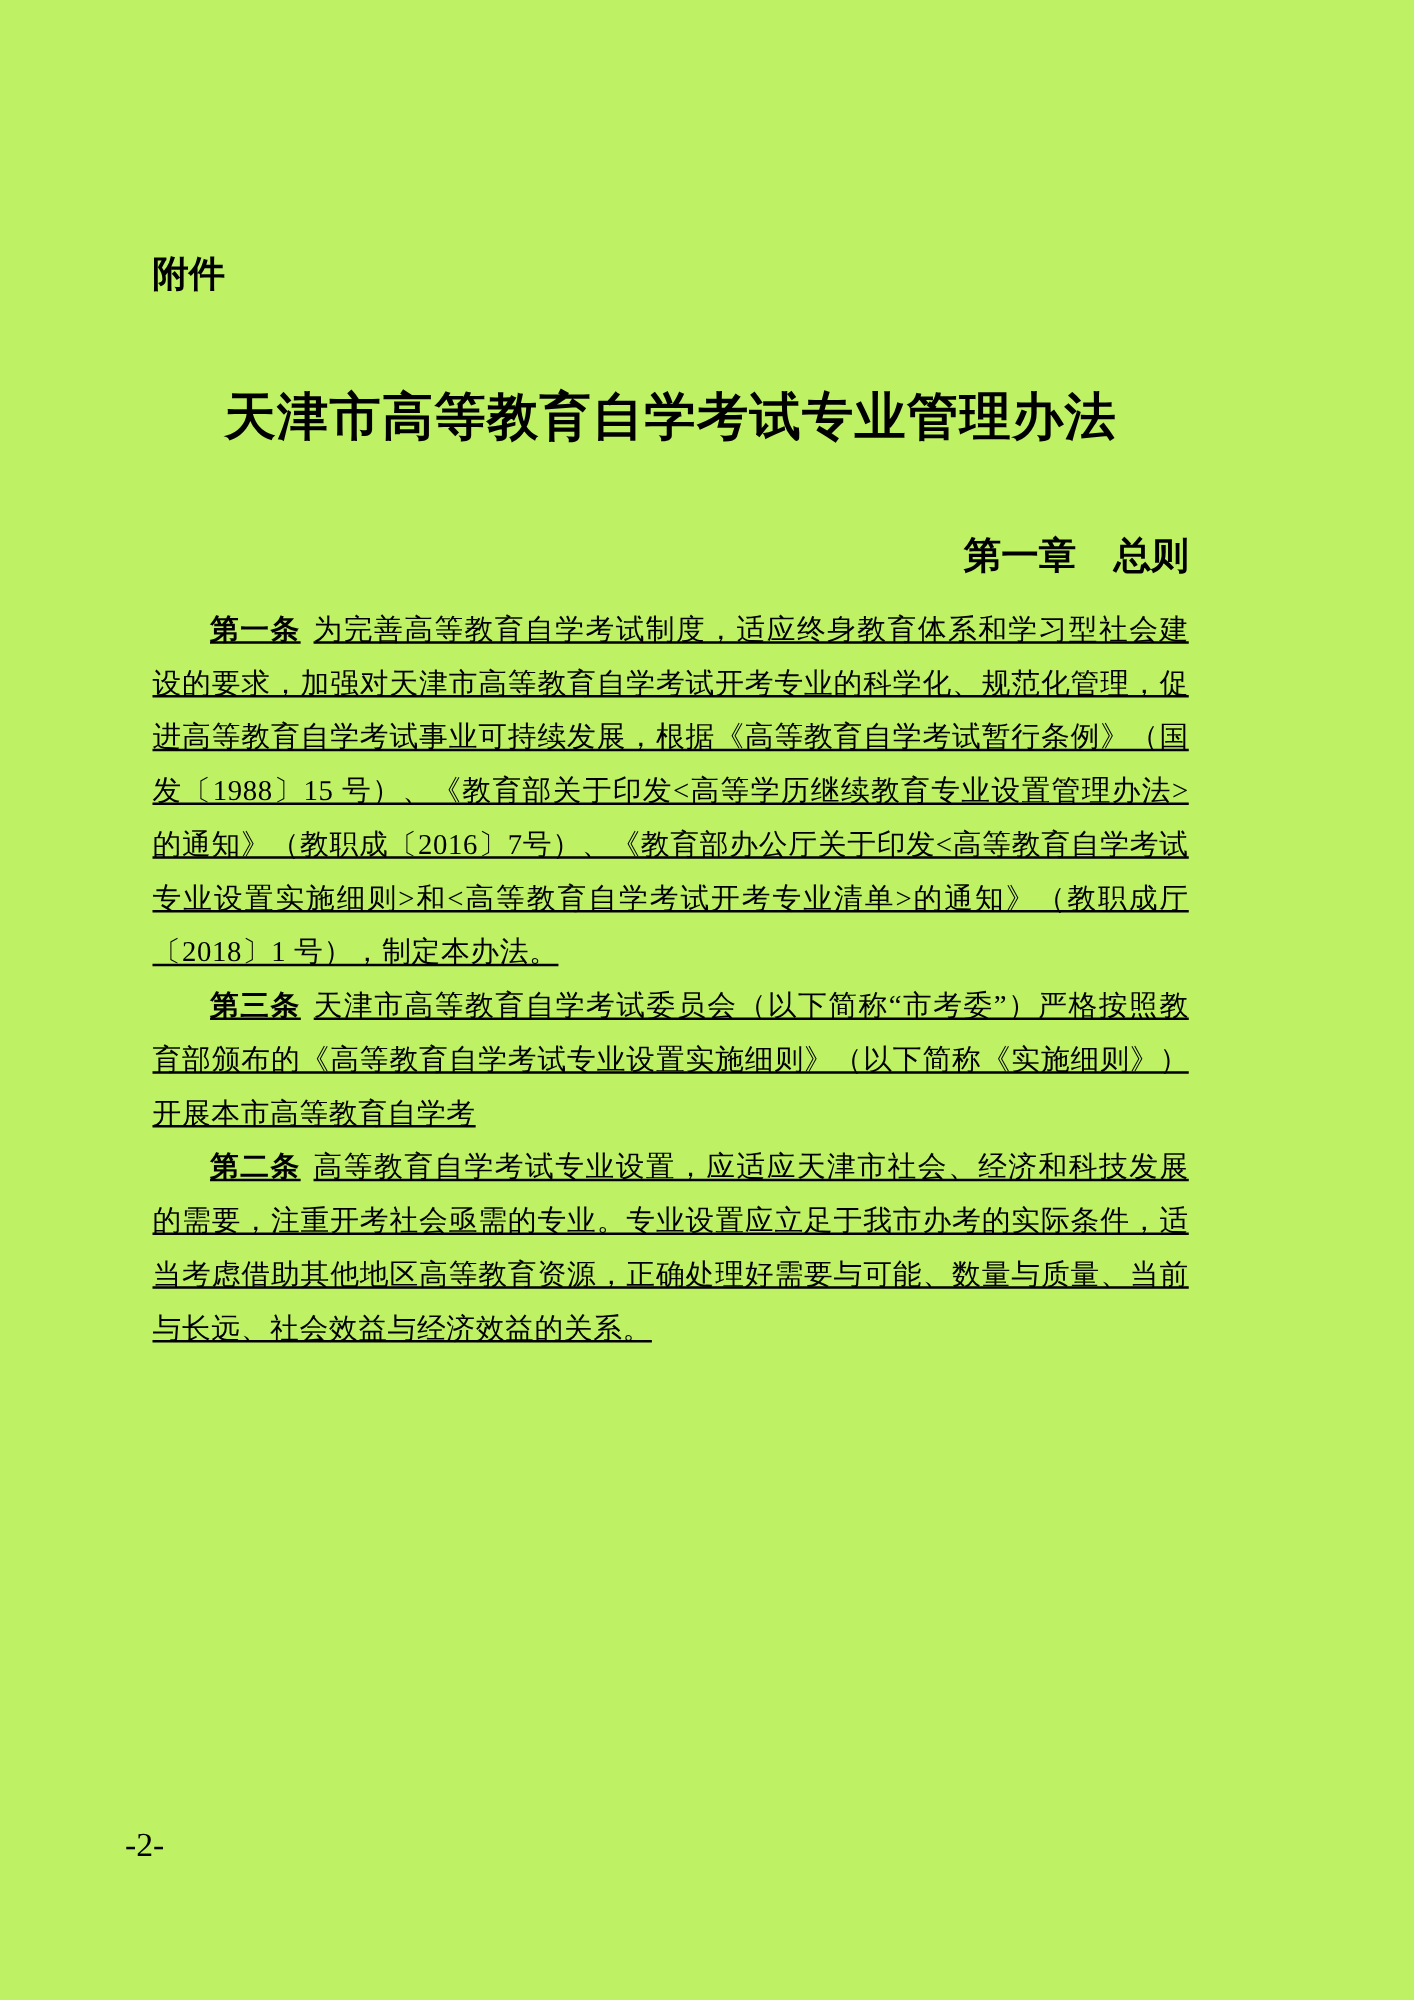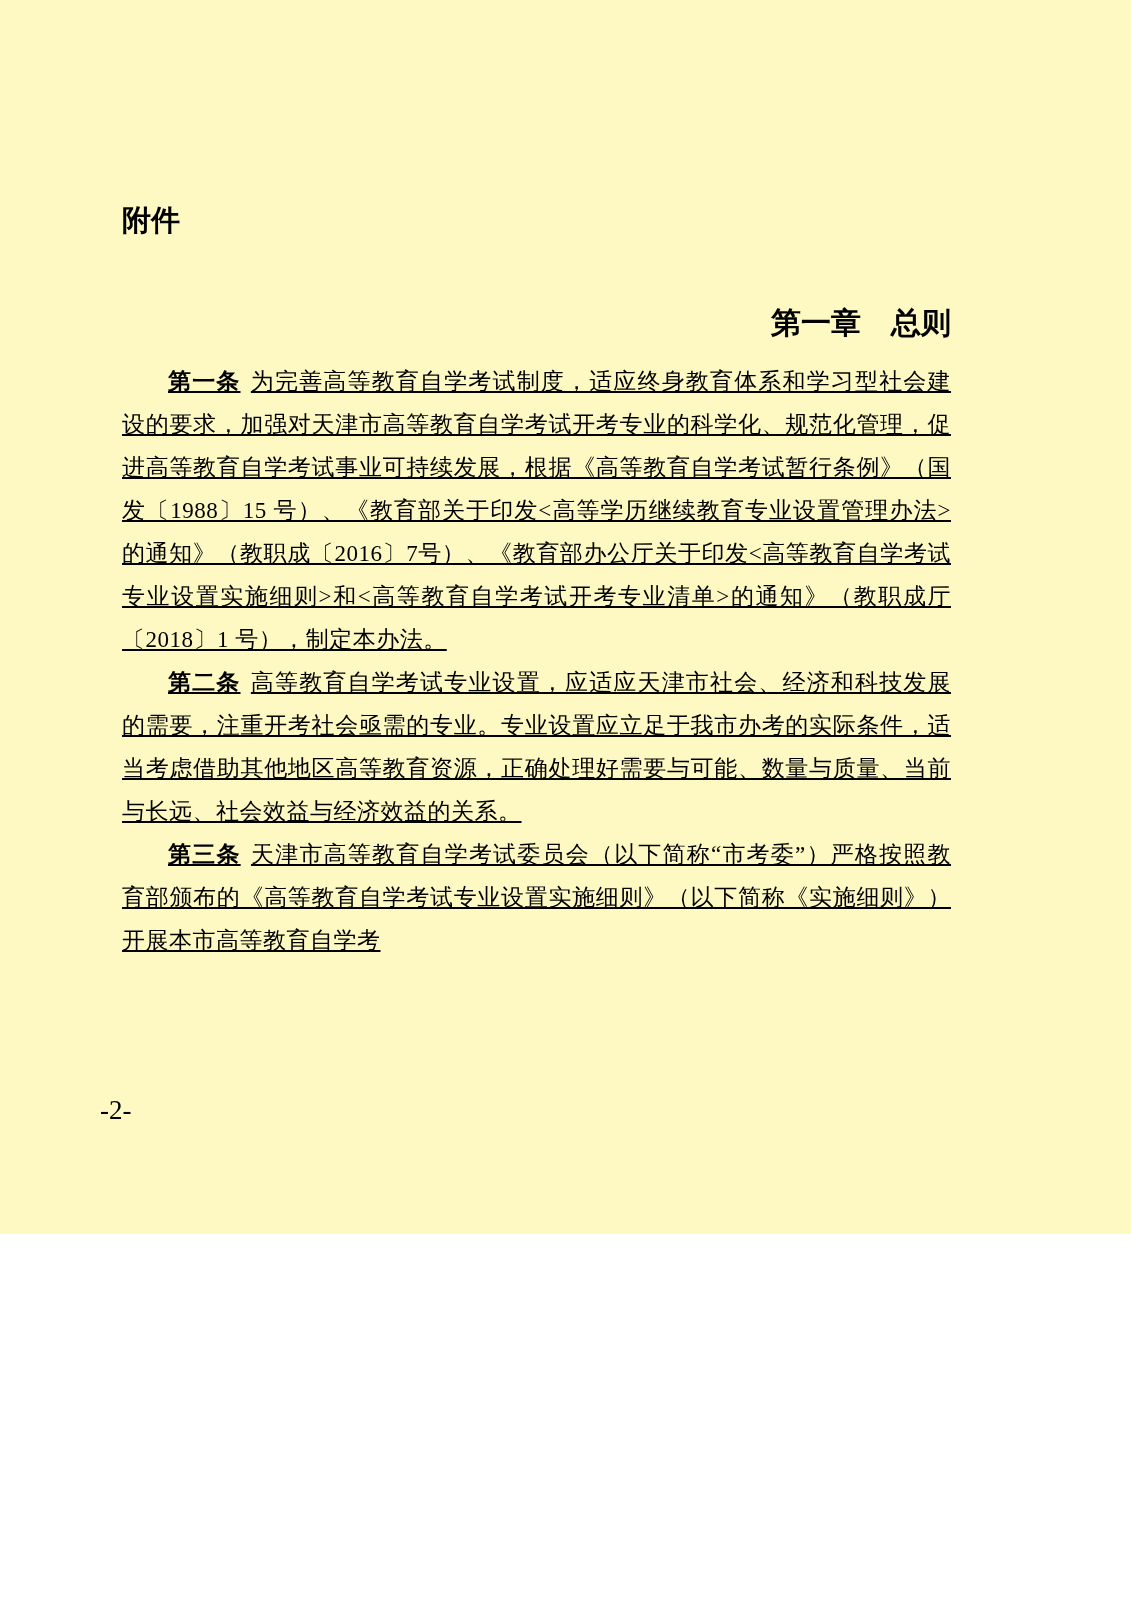--- a/index.html
+++ b/index.html
@@ -4,22 +4,22 @@
 <style>
   * { margin: 0; padding: 0; box-sizing: border-box; }
   html, body {
     background: #ffffff;
     font-family: "Liberation Serif", serif;
     color: #000000;
   }
   .page {
     position: relative;
     width: 1131px;
-    height: 1234px;
-    background: #fef9c3;
+    height: 1600px;
+    background: #bef264;
     overflow: hidden;
     padding: 200px 180px 4px 122px;
   }
   .attachment {
     font-family: "Liberation Sans", sans-serif;
     font-size: 29px;
     font-weight: 700;
     line-height: 40px;
     color: #000000;
     text-align: left;
@@ -70,34 +70,35 @@
     color: #000000;
   }
 </style>
 </head>
 <body>
 
 <div class="page">
 
   <div class="attachment">附件</div>
 
+  <h1 class="doc-title">天津市高等教育自学考试专业管理办法</h1>
 
   <h2 class="chapter-heading">第一章　总则</h2>
 
   <div class="body-text">
 
     <p class="para">
       <span class="para-label">第一条</span><span>为完善高等教育自学考试制度，适应终身教育体系和学习型社会建设的要求，加强对天津市高等教育自学考试开考专业的科学化、规范化管理，促进高等教育自学考试事业可持续发展，根据《高等教育自学考试暂行条例》（国发〔1988〕15 号）、《教育部关于印发&lt;高等学历继续教育专业设置管理办法&gt;的通知》（教职成〔2016〕7号）、《教育部办公厅关于印发&lt;高等教育自学考试专业设置实施细则&gt;和&lt;高等教育自学考试开考专业清单&gt;的通知》（教职成厅〔2018〕1 号），制定本办法。</span>
     </p>
 
     <p class="para">
-      <span class="para-label">第二条</span><span>高等教育自学考试专业设置，应适应天津市社会、经济和科技发展的需要，注重开考社会亟需的专业。专业设置应立足于我市办考的实际条件，适当考虑借助其他地区高等教育资源，正确处理好需要与可能、数量与质量、当前与长远、社会效益与经济效益的关系。</span>
+      <span class="para-label">第三条</span><span>天津市高等教育自学考试委员会（以下简称“市考委”）严格按照教育部颁布的《高等教育自学考试专业设置实施细则》（以下简称《实施细则》）开展本市高等教育自学考</span>
     </p>
 
     <p class="para">
-      <span class="para-label">第三条</span><span>天津市高等教育自学考试委员会（以下简称“市考委”）严格按照教育部颁布的《高等教育自学考试专业设置实施细则》（以下简称《实施细则》）开展本市高等教育自学考</span>
+      <span class="para-label">第二条</span><span>高等教育自学考试专业设置，应适应天津市社会、经济和科技发展的需要，注重开考社会亟需的专业。专业设置应立足于我市办考的实际条件，适当考虑借助其他地区高等教育资源，正确处理好需要与可能、数量与质量、当前与长远、社会效益与经济效益的关系。</span>
     </p>
 
   </div>
 
   <div class="page-number">-2-</div>
 
 </div>
 
 </body></html>

